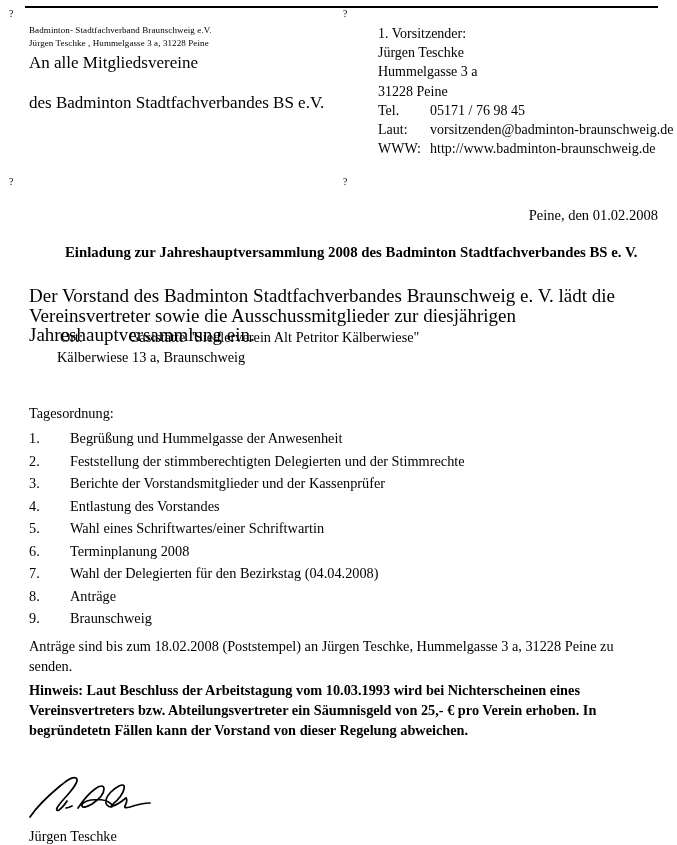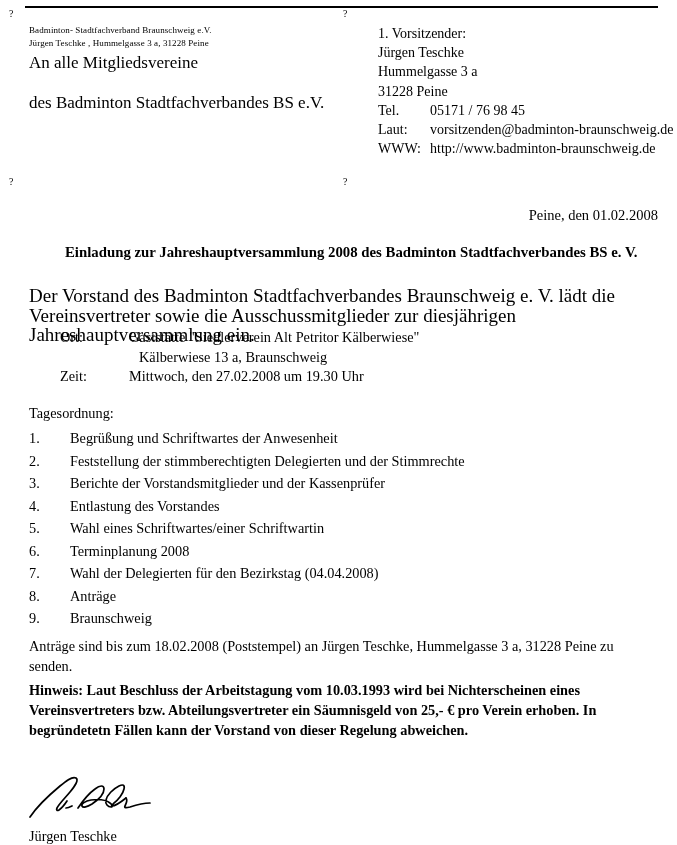--- a/index.html
+++ b/index.html
@@ -113,21 +113,21 @@
     position: absolute;
     left: 29px;
     top: 328px;
     width: 600px;
     font-size: 14.3px;
     line-height: 19.5px;
   }
   .details .drow { display: flex; }
   .details .dlabel { flex: 0 0 69px; margin-left: 31px; }
   .details .dvalue { flex: 1 1 auto; }
-  .details .dsub { margin-left: 110px; }
+  .details .dsub { margin-left: 28px; }
 
   
   .agenda-heading {
     position: absolute;
     left: 29px;
     top: 404px;
     font-size: 14.3px;
     line-height: 19.5px;
   }
   .agenda {
@@ -230,31 +230,27 @@
   <div class="doc-title">Einladung zur Jahreshauptversammlung 2008 des Badminton Stadtfachverbandes BS e. V.</div>
 
   <div class="intro">Der Vorstand des Badminton Stadtfachverbandes Braunschweig e. V. lädt die Vereinsvertreter sowie die Ausschussmitglieder zur diesjährigen Jahreshauptversammlung ein.</div>
 
   <div class="details">
     <div class="drow">
       <span class="dlabel">Ort:</span>
       <span class="dvalue">Gaststätte "Siedlerverein Alt Petritor Kälberwiese"</span>
     </div>
     <div class="dsub">Kälberwiese 13 a, Braunschweig</div>
-    <div class="drow">
-      <span class="dlabel">Zeit:</span>
-      <span class="dvalue">Mittwoch, den 27.02.2008 um 19.30 Uhr</span>
-    </div>
   </div>
 
   <div class="agenda-heading">Tagesordnung:</div>
   <div class="agenda">
     <div class="arow">
       <span class="anum">1.</span>
-      <span class="atext">Begrüßung und Schriftwartes der Anwesenheit</span>
+      <span class="atext">Begrüßung und Hummelgasse der Anwesenheit</span>
     </div>
     <div class="arow">
       <span class="anum">2.</span>
       <span class="atext">Feststellung der stimmberechtigten Delegierten und der Stimmrechte</span>
     </div>
     <div class="arow">
       <span class="anum">3.</span>
       <span class="atext">Berichte der Vorstandsmitglieder und der Kassenprüfer</span>
     </div>
     <div class="arow">

